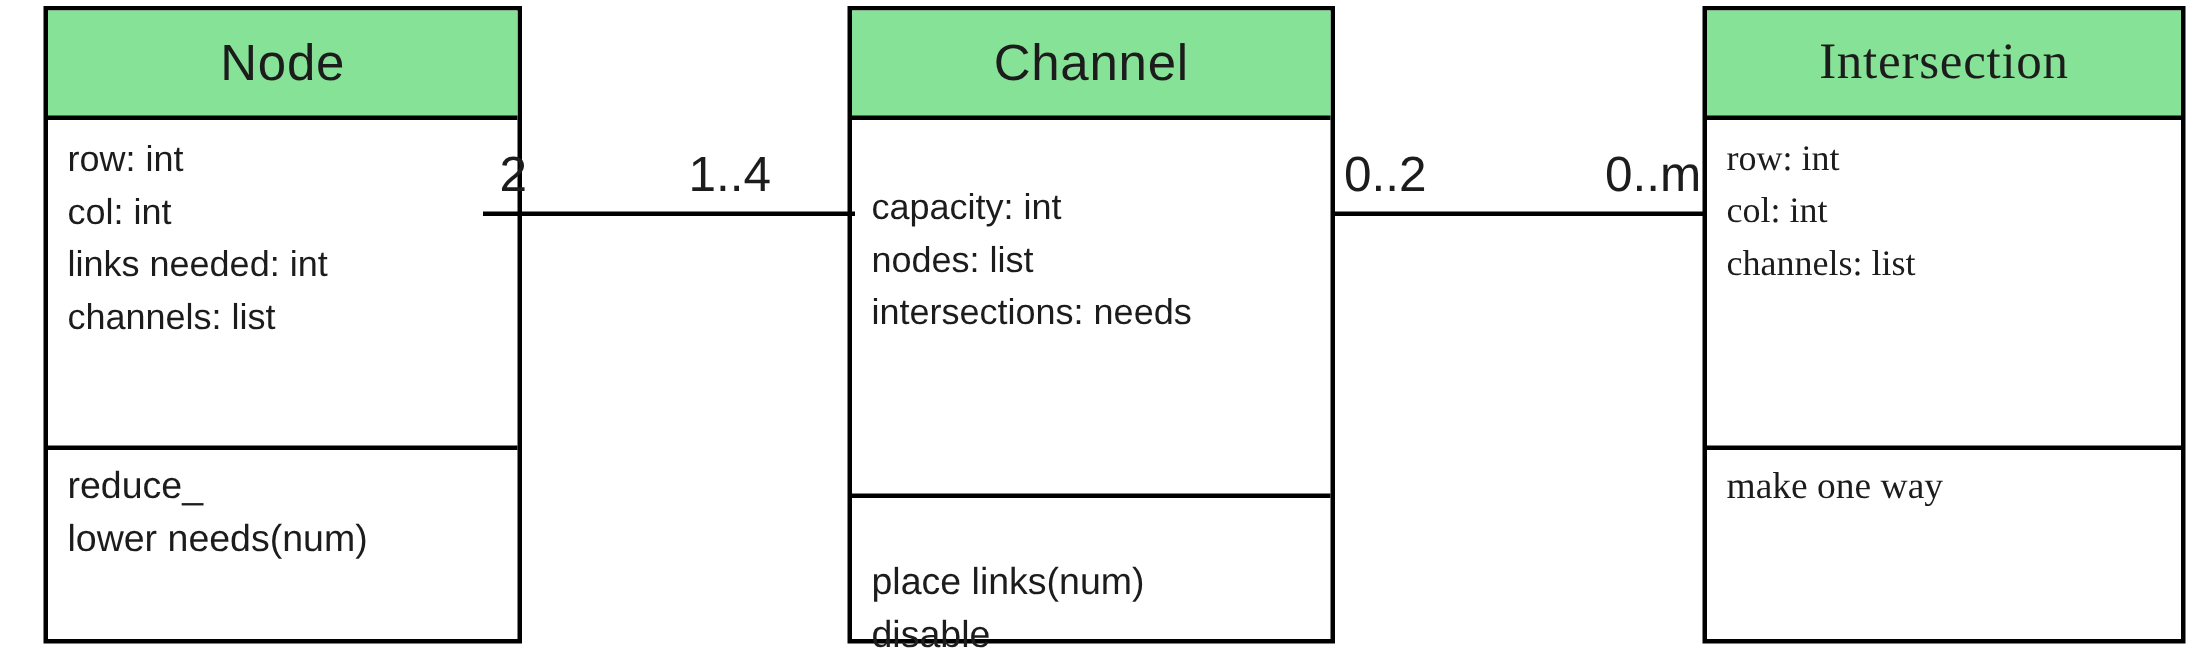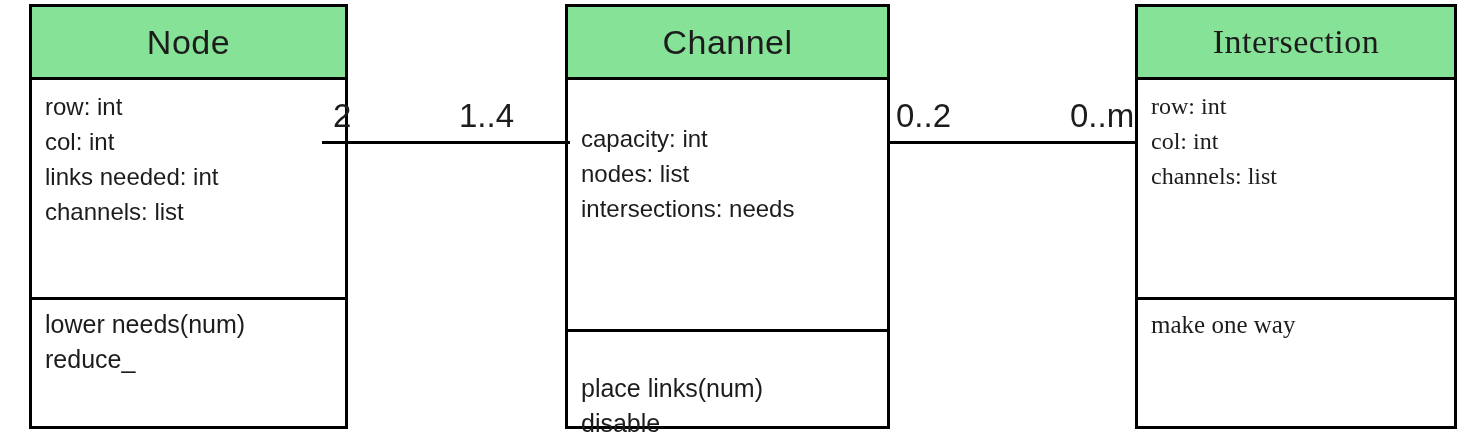--- a/index.html
+++ b/index.html
@@ -89,22 +89,22 @@
     <div class="class-header">
       <span>Node</span>
     </div>
     <div class="class-attrs">
       <div>row: int</div>
       <div>col: int</div>
       <div>links needed: int</div>
       <div>channels: list</div>
     </div>
     <div class="class-methods">
+      <div>reduce_</div>
       <div>lower needs(num)</div>
-      <div>reduce_</div>
     </div>
   </div>
 
   <div class="class-box" id="class-channel">
     <div class="class-header">
       <span>Channel</span>
     </div>
     <div class="class-attrs">
       <div>capacity: int</div>
       <div>nodes: list</div>

